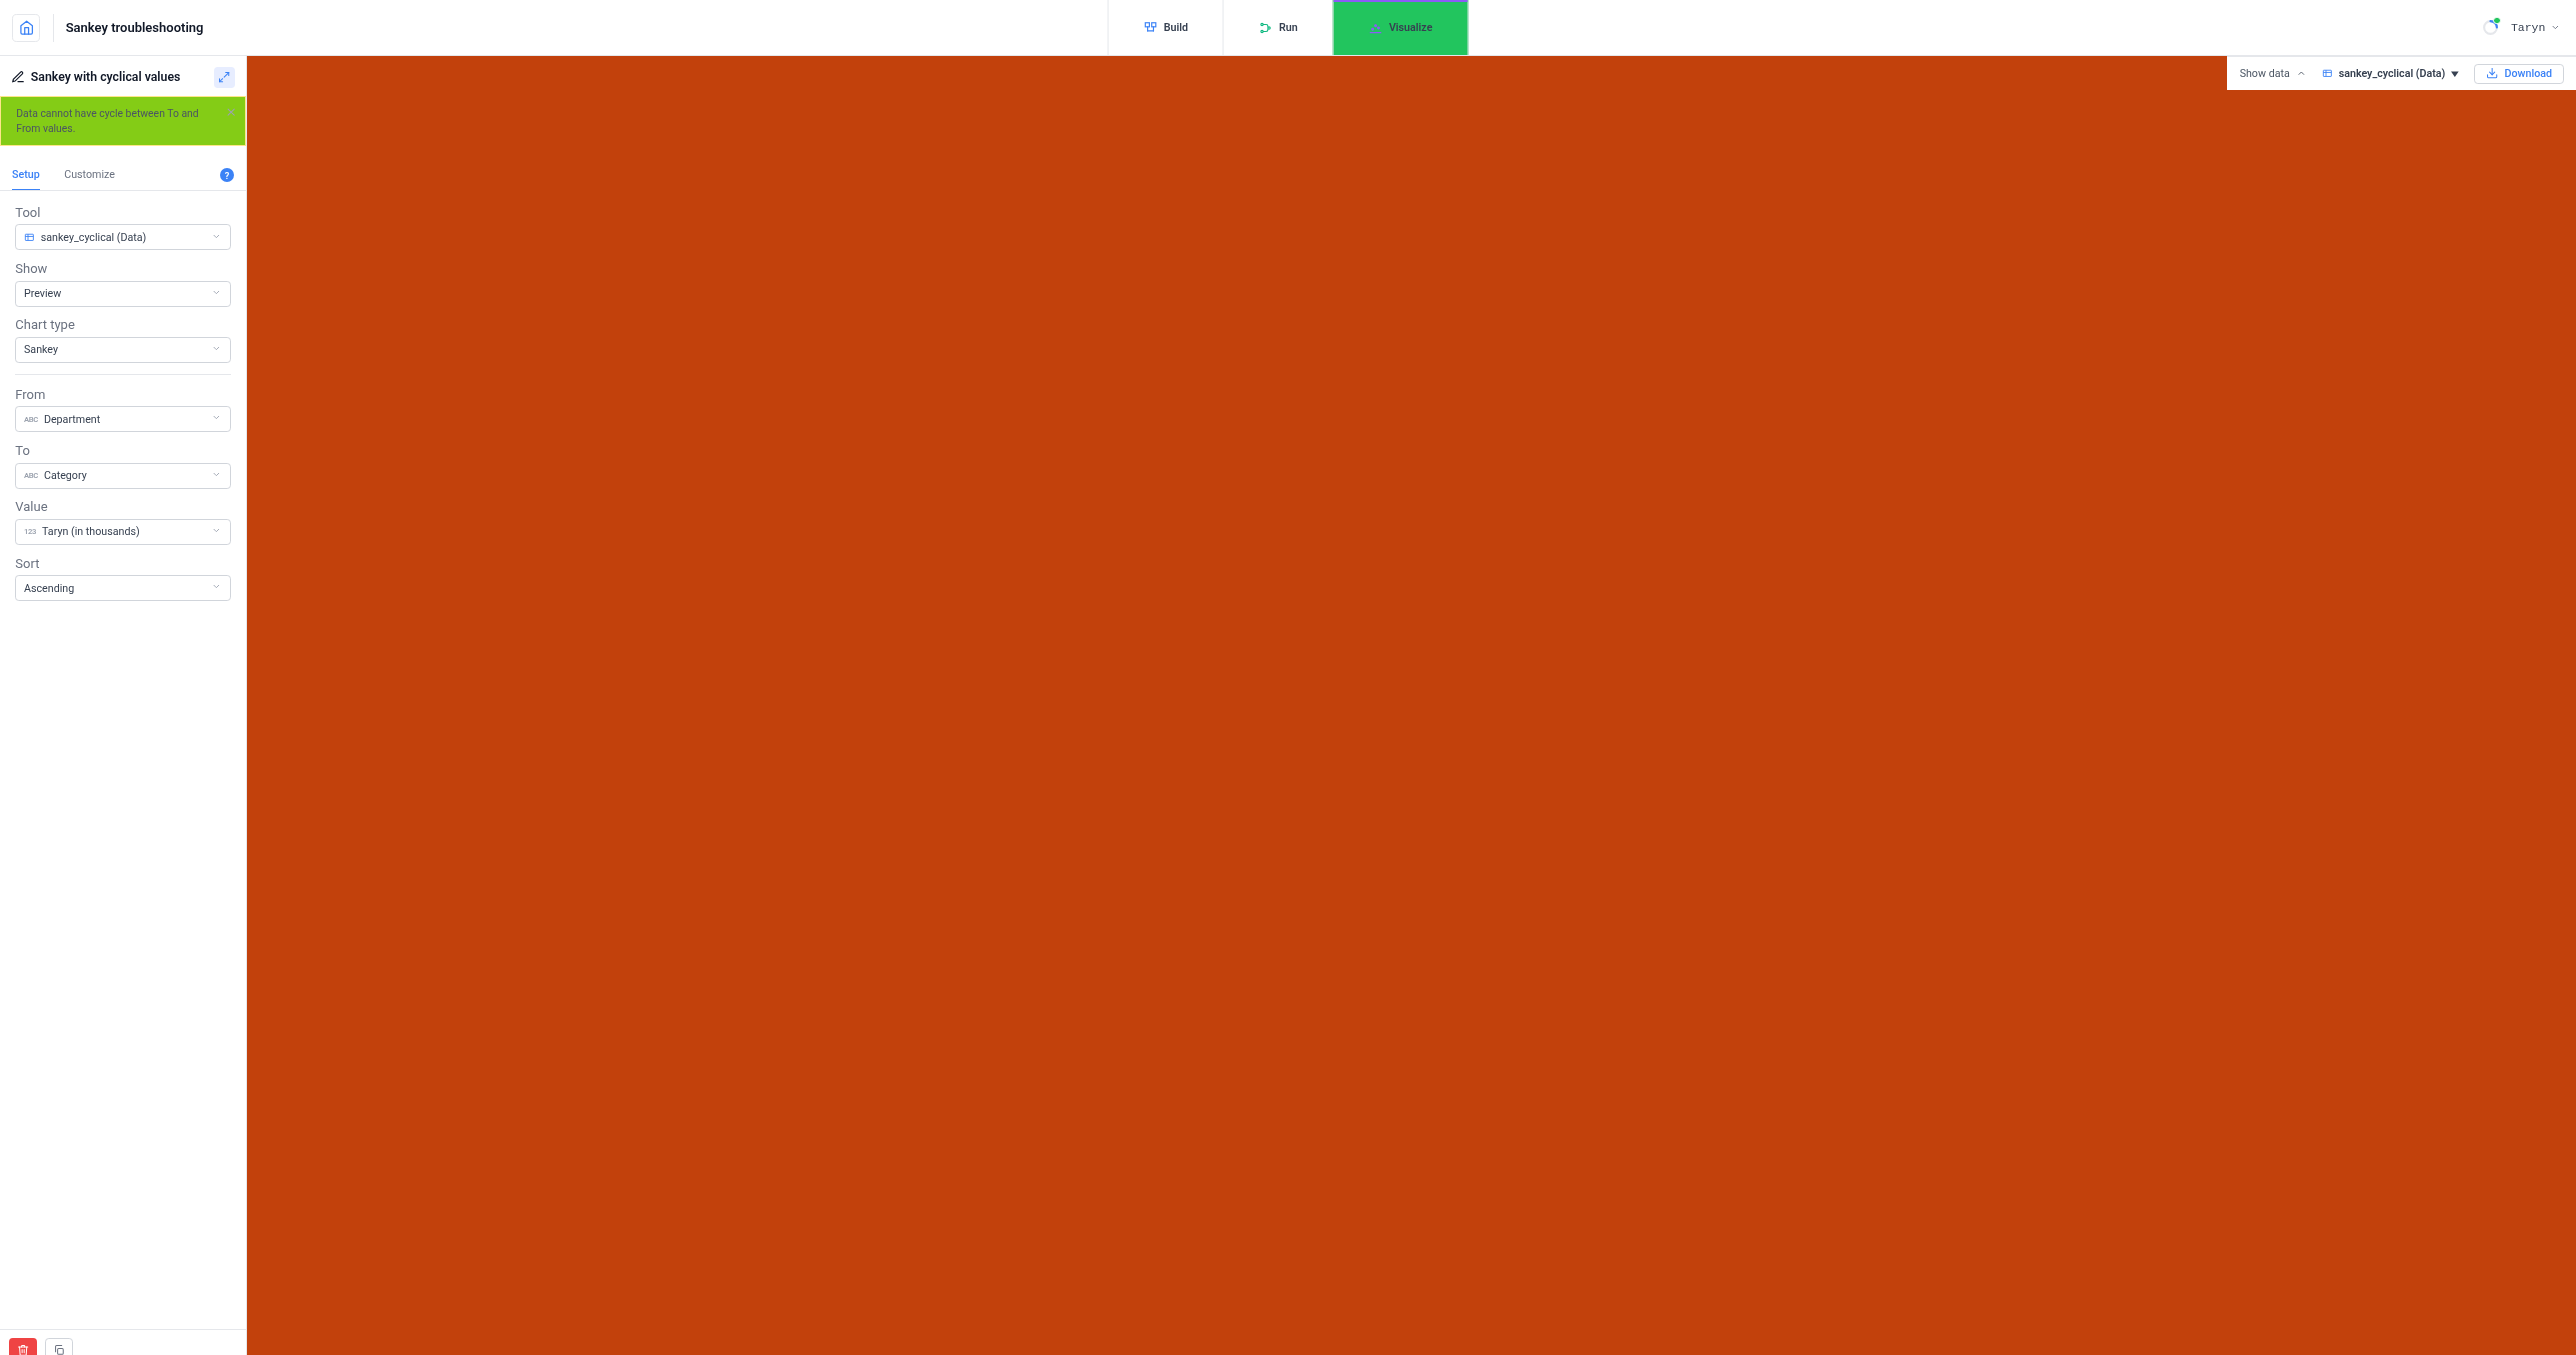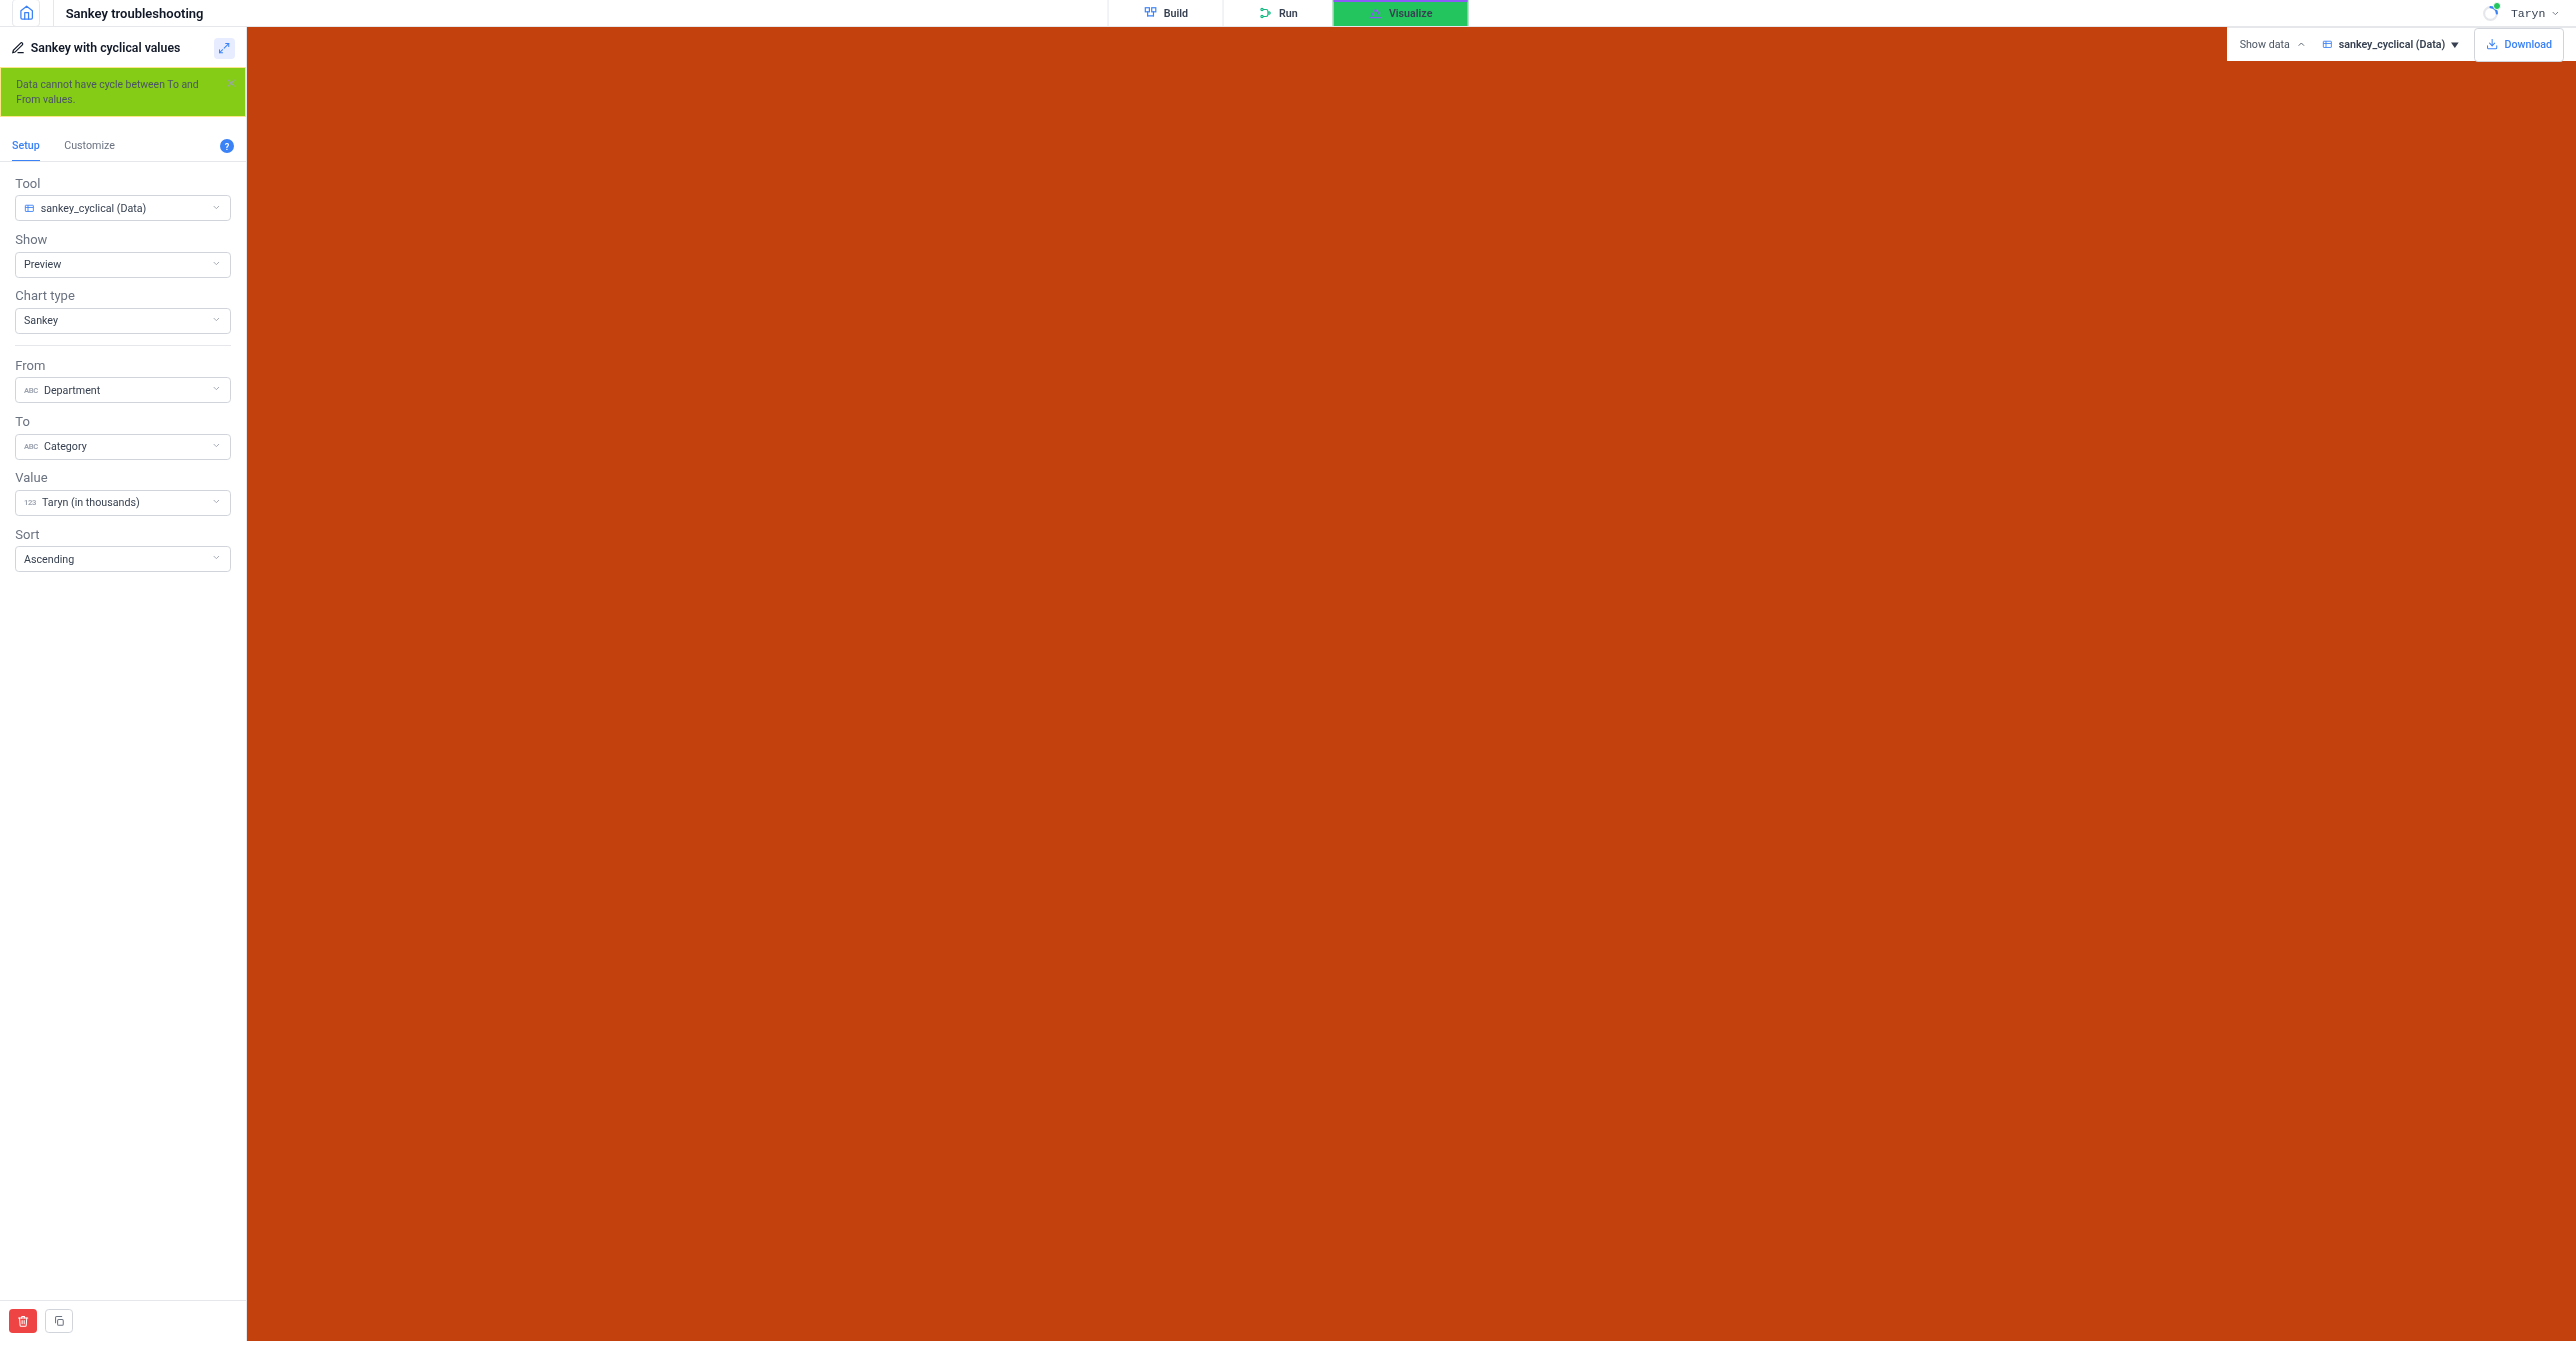--- a/index.html
+++ b/index.html
@@ -8,21 +8,21 @@
   font-size: 10.7px;
   color: #1e293b;
   background: #ffffff;
   width: 100%;
   height: 100vh;
   overflow: hidden;
 }
 
 
 .topbar {
-  height: 27px;
+  height: 56px;
   border-bottom: 0.8px solid #e5e7eb;
   display: flex;
   align-items: stretch;
   position: relative;
 }
 .topbar-left {
   display: flex;
   align-items: center;
   padding-left: 12.3px;
   gap: 12.3px;
@@ -310,21 +310,21 @@
 }
 .data-chip .tbl-icon { color: #3b82f6; }
 .data-chip svg.tri { width: 7.7px; height: 7.7px; color: #374151; }
 .download-btn {
   margin-left: auto;
   display: flex;
   align-items: center;
   gap: 6.1px;
   border: 0.8px solid #d1d5db;
   border-radius: 3.8px;
-  height: 34px;
+  height: 20px;
   padding: 0 10.7px;
   color: #3b82f6;
   font-size: 10.7px;
   font-weight: 500;
   background: #fff;
   cursor: pointer;
 }
 .download-btn svg { width: 12.3px; height: 12.3px; }
 </style>
 </head>

